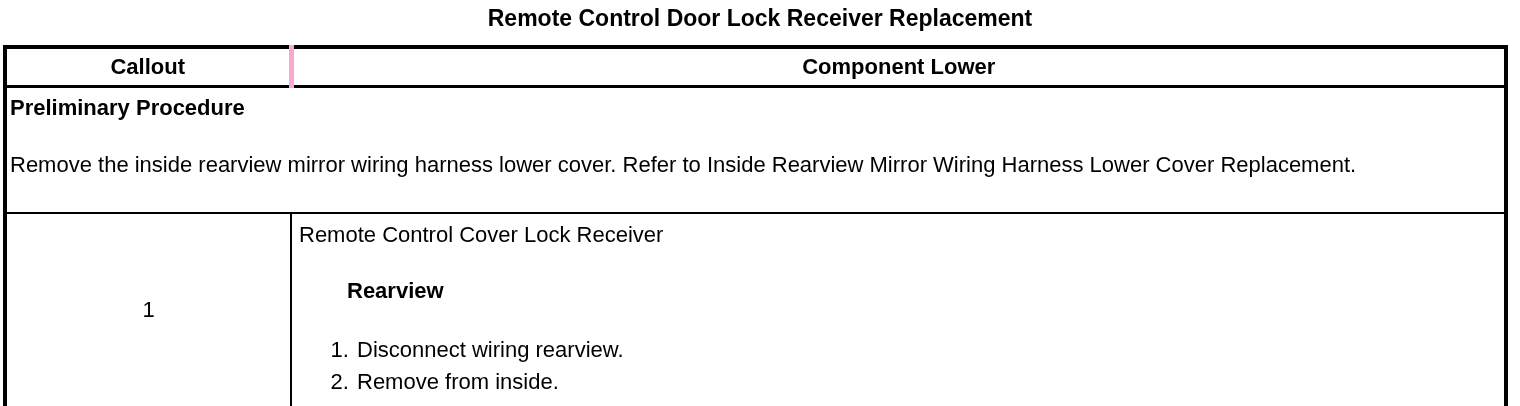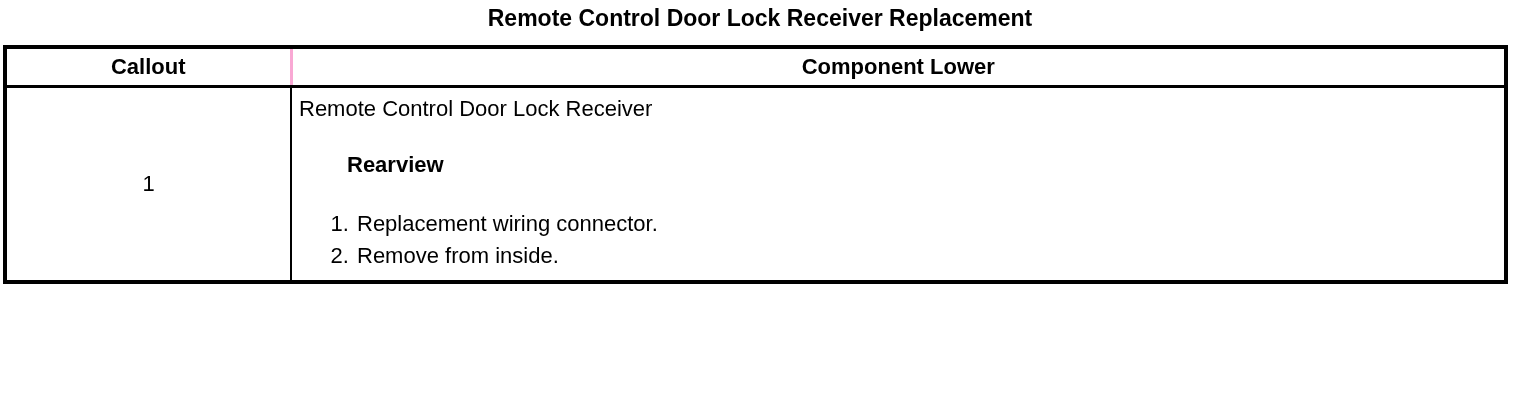--- a/index.html
+++ b/index.html
@@ -38,21 +38,21 @@
   table.doc-table th {
     font-size: 22px;
     font-weight: bold;
     text-align: center;
     vertical-align: middle;
     height: 36px;
     padding: 0;
     border-bottom: 3px solid #000000;
   }
   th.callout-header {
-    border-right: 3px solid #f9a8d4;
+    border-right: 5px solid #f9a8d4;
   }
   col.col-callout { width: 286px; }
   td.prelim-cell {
     vertical-align: top;
     font-size: 22px;
     padding: 5px 8px 4px 3px;
     border-bottom: 2px solid #000000;
     height: 115px;
   }
   .prelim-heading {
@@ -105,24 +105,30 @@
     <col>
   </colgroup>
   <thead>
     <tr>
       <th class="callout-header">Callout</th>
       <th>Component Lower</th>
     </tr>
   </thead>
   <tbody>
     <tr>
+      <td class="prelim-cell" colspan="2">
+        <div class="prelim-heading">Preliminary Procedure</div>
+        <p class="prelim-body">Remove the inside rearview mirror wiring harness lower cover. Refer to Inside Rearview Mirror Wiring Harness Lower Cover Replacement.</p>
+      </td>
+    </tr>
+    <tr>
       <td class="callout-cell">1</td>
       <td class="component-cell">
-        <div class="component-name-line">Remote Control Door Lock Receiver</div>
+        <div class="component-name-line">Remote Control Cover Lock Receiver</div>
         <div class="procedure-heading">Rearview</div>
         <ol class="steps">
-          <li>Replacement wiring connector.</li>
+          <li>Disconnect wiring rearview.</li>
           <li>Remove from inside.</li>
         </ol>
       </td>
     </tr>
   </tbody>
 </table>
 
 </body></html>

